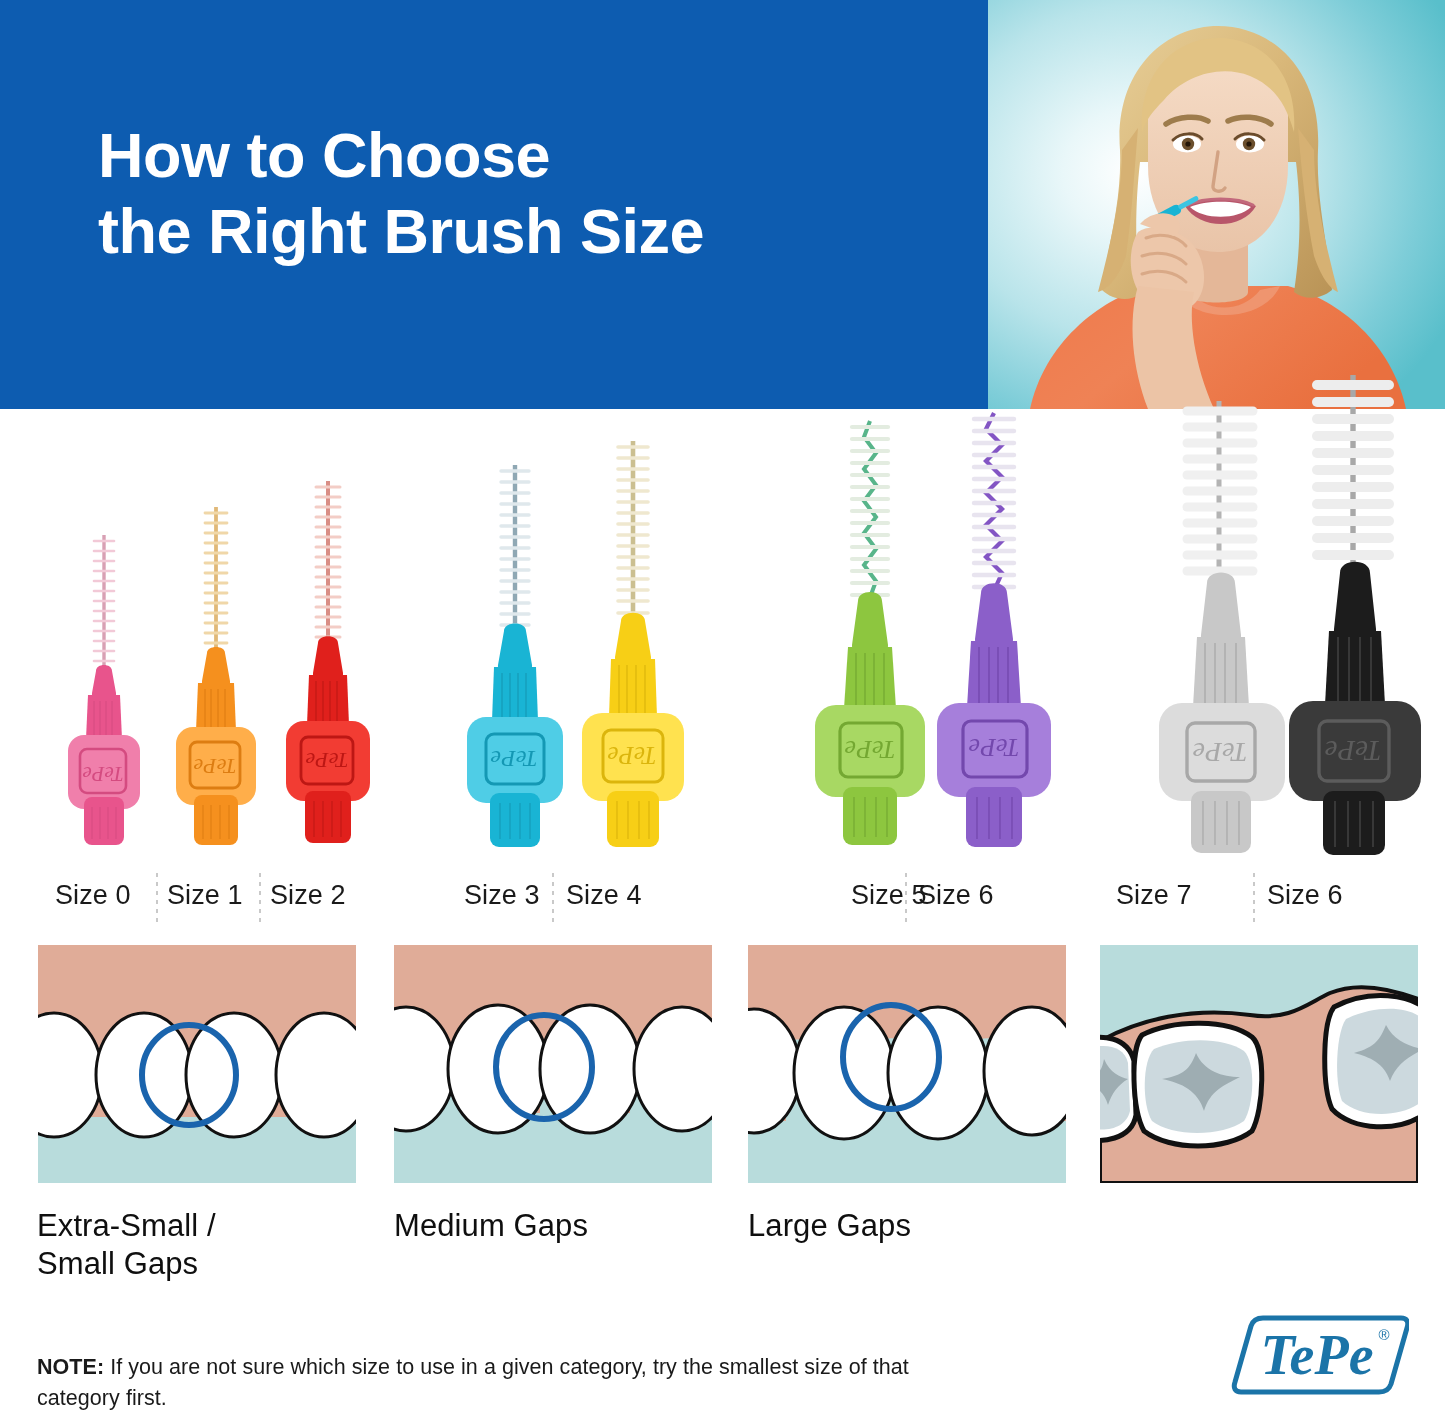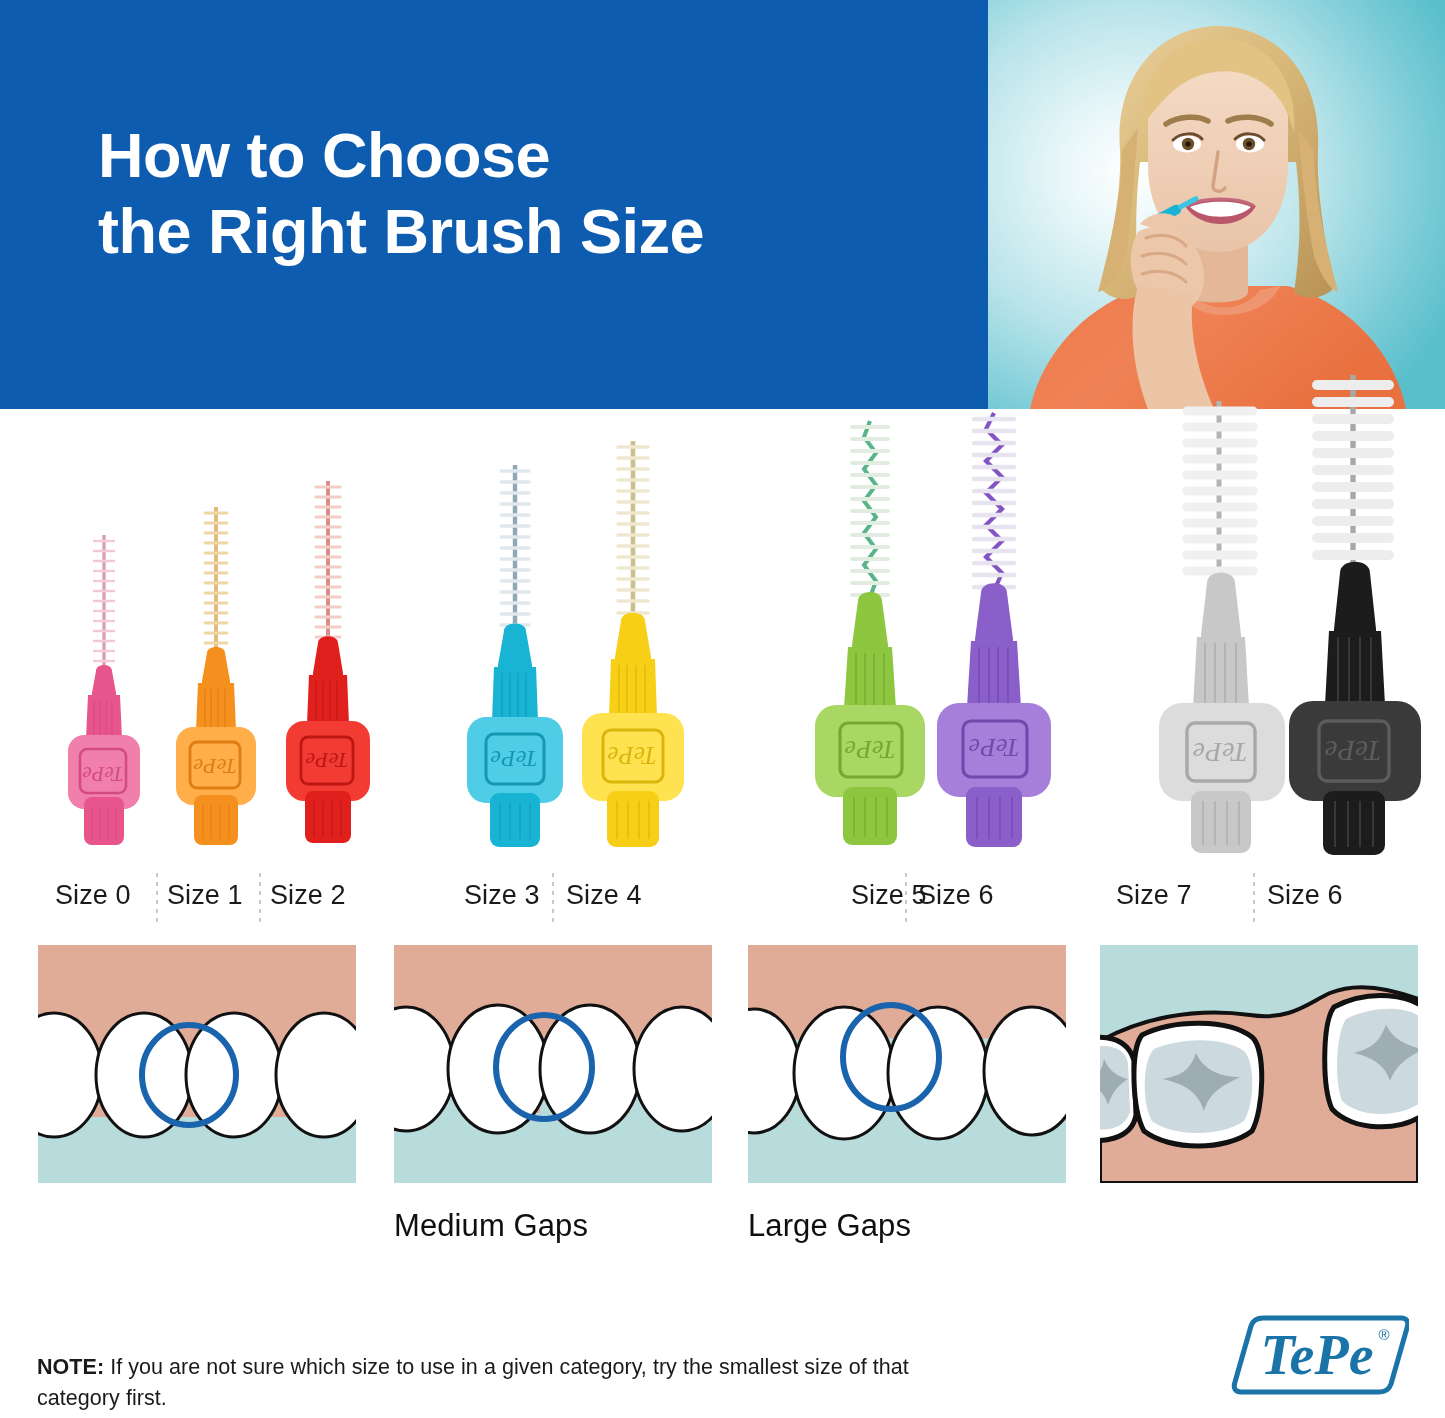--- a/index.html
+++ b/index.html
@@ -648,20 +648,22 @@
       <g fill="#9aa9ae" opacity="0.9">
         <path d="M96 108 C104 126 122 132 140 132 C124 140 110 146 104 166 C98 146 82 138 62 134 C84 130 90 124 96 108 Z"></path>
         <path d="M286 80 C294 96 310 102 324 104 C308 112 296 120 290 136 C284 118 270 112 254 108 C276 102 280 94 286 80 Z"></path>
         <path d="M4 114 C10 128 20 132 28 134 C18 140 12 148 8 160 C4 146 -6 140 -16 136 C0 130 2 124 4 114 Z"></path>
       </g>
     </svg>
   </div>
 </div>
 
 <div class="cat-row">
+  <span class="cat-label" style="left:37px;">Extra-Small /
+Small Gaps</span>
   <span class="cat-label" style="left:394px;">Medium Gaps</span>
   <span class="cat-label" style="left:748px;">Large Gaps</span>
 </div>
 
 <div class="note">
   <b>NOTE:</b><span> If you are not sure which size to use in a given category, try the smallest size of that category first.</span>
 </div>
 
 <div class="logo">
   <svg width="180" height="96" viewBox="0 0 180 96">

